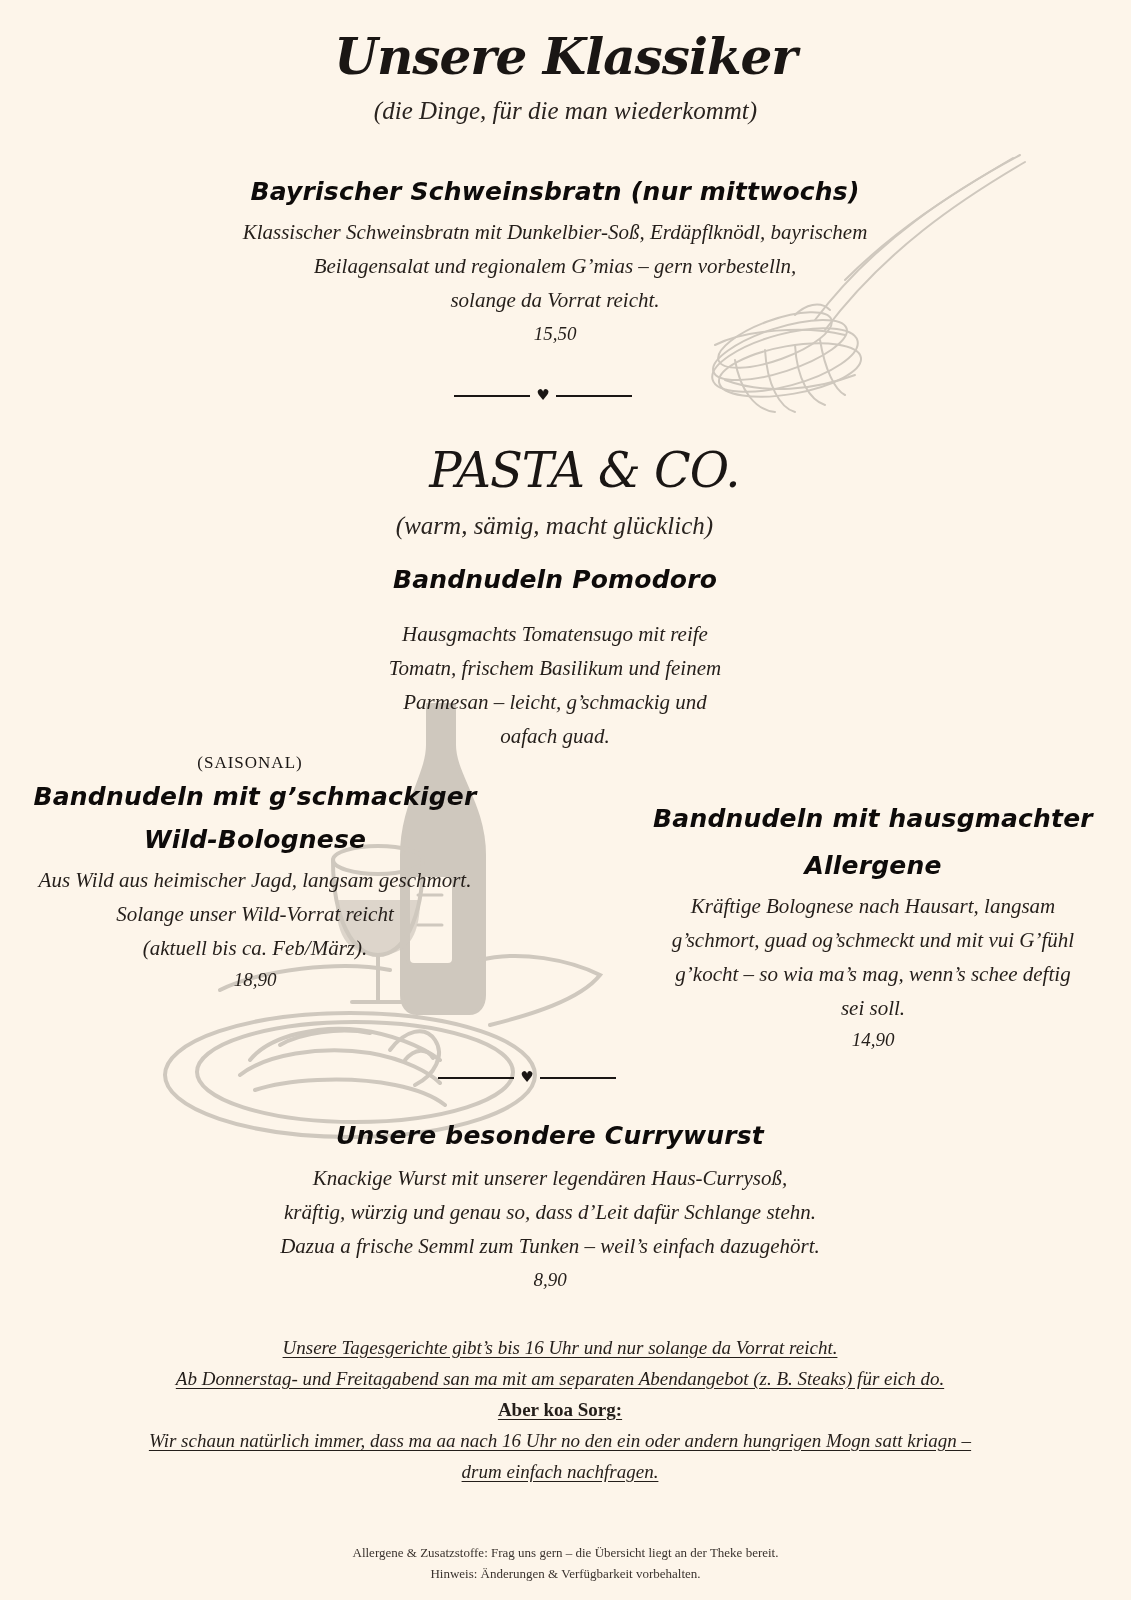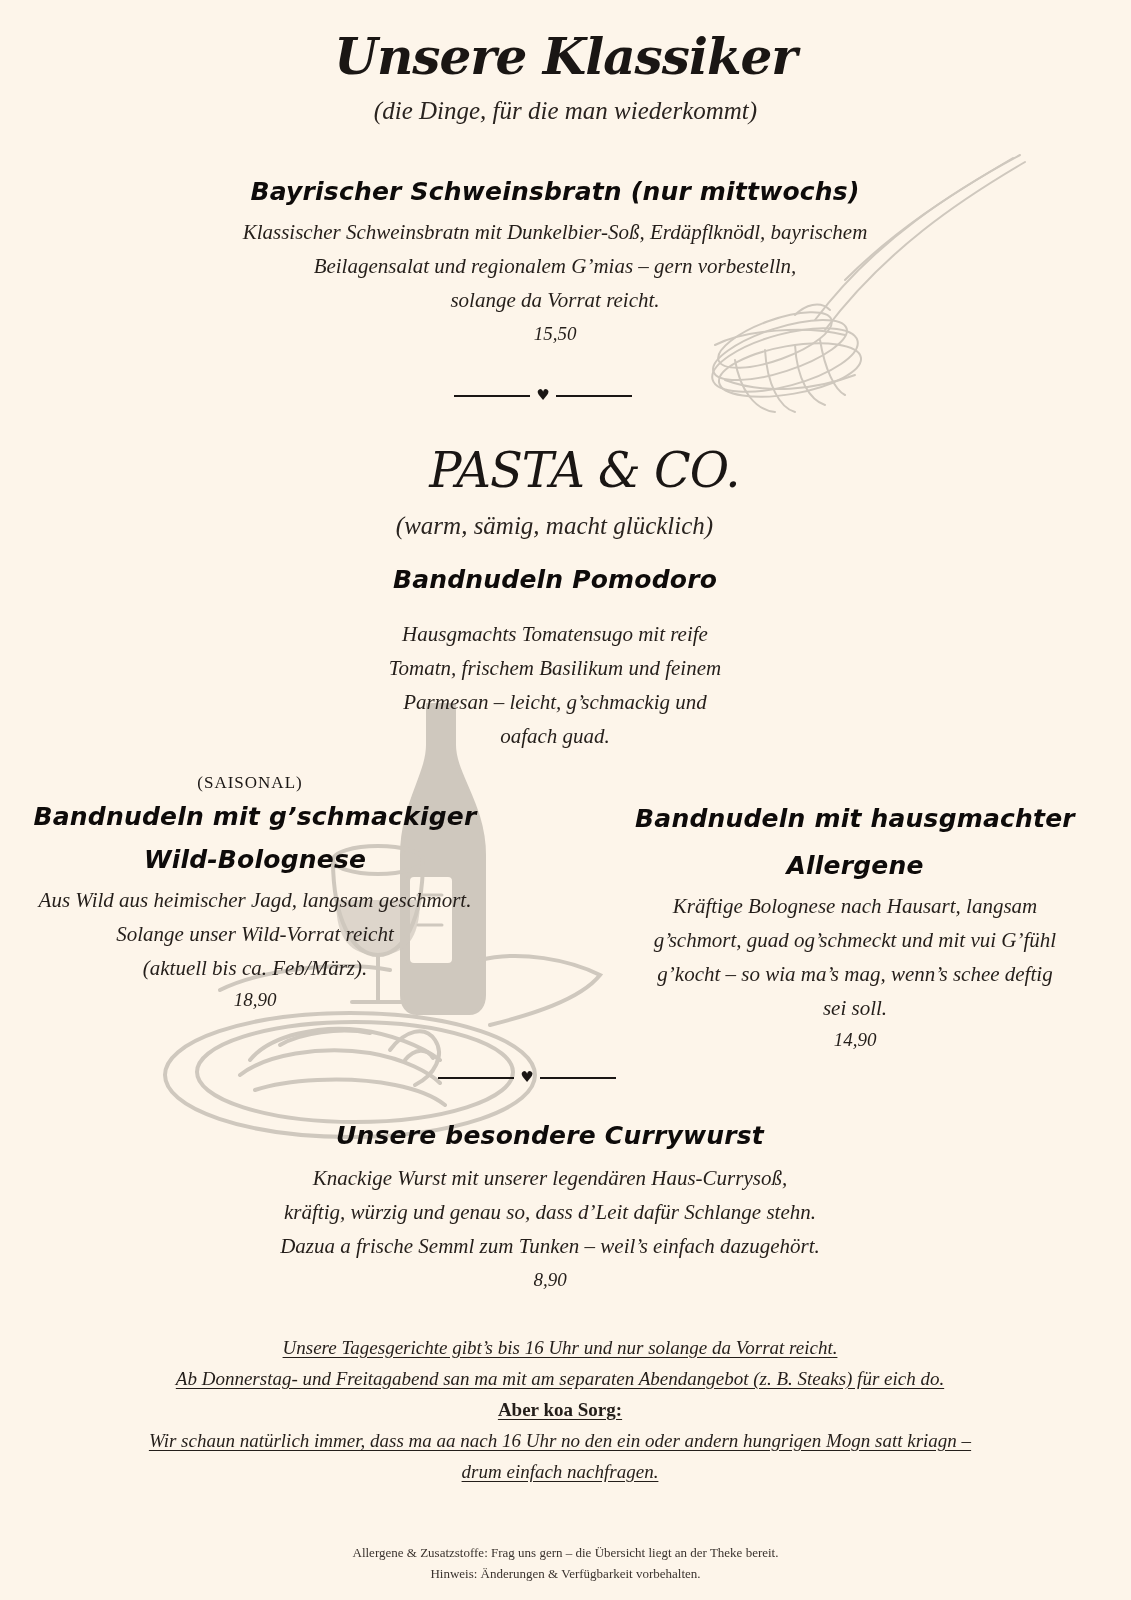--- a/index.html
+++ b/index.html
@@ -134,31 +134,31 @@
 <div class="abs center subtitle" style="left:0; width:1109px; top:512px;">(warm, sämig, macht glücklich)</div>
 
 <div class="abs center" style="left:340px; width:430px; top:556px;">
   <div class="dish-title" style="margin-bottom:14px;">Bandnudeln Pomodoro</div>
   <div class="desc">Hausgmachts Tomatensugo mit reife</div>
   <div class="desc">Tomatn, frischem Basilikum und feinem</div>
   <div class="desc">Parmesan – leicht, g’schmackig und</div>
   <div class="desc">oafach guad.</div>
 </div>
 
-<div class="abs center" style="left:20px; width:470px; top:773px;">
+<div class="abs center" style="left:20px; width:470px; top:753px;">
   <div class="saisonal" style="margin-left:-10px;">(SAISONAL)</div>
   <div class="dish-title">Bandnudeln mit g’schmackiger</div>
   <div class="dish-title" style="margin-top:-4px;">Wild-Bolognese</div>
   <div class="desc">Aus Wild aus heimischer Jagd, langsam geschmort.</div>
   <div class="desc">Solange unser Wild-Vorrat reicht</div>
   <div class="desc">(aktuell bis ca. Feb/März).</div>
   <div class="price" style="margin-top:4px;">18,90</div>
 </div>
 
-<div class="abs center" style="left:630px; width:450px; top:795px;">
+<div class="abs center" style="left:648px; width:450px; top:795px;">
   <div class="dish-title">Bandnudeln mit hausgmachter</div>
   <div class="dish-title">Allergene</div>
   <div class="desc">Kräftige Bolognese nach Hausart, langsam</div>
   <div class="desc">g’schmort, guad og’schmeckt und mit vui G’fühl</div>
   <div class="desc">g’kocht – so wia ma’s mag, wenn’s schee deftig</div>
   <div class="desc">sei soll.</div>
   <div class="price" style="margin-top:4px;">14,90</div>
 </div>
 
 <div class="abs divider" style="left:437px; width:180px; top:1070px;">

